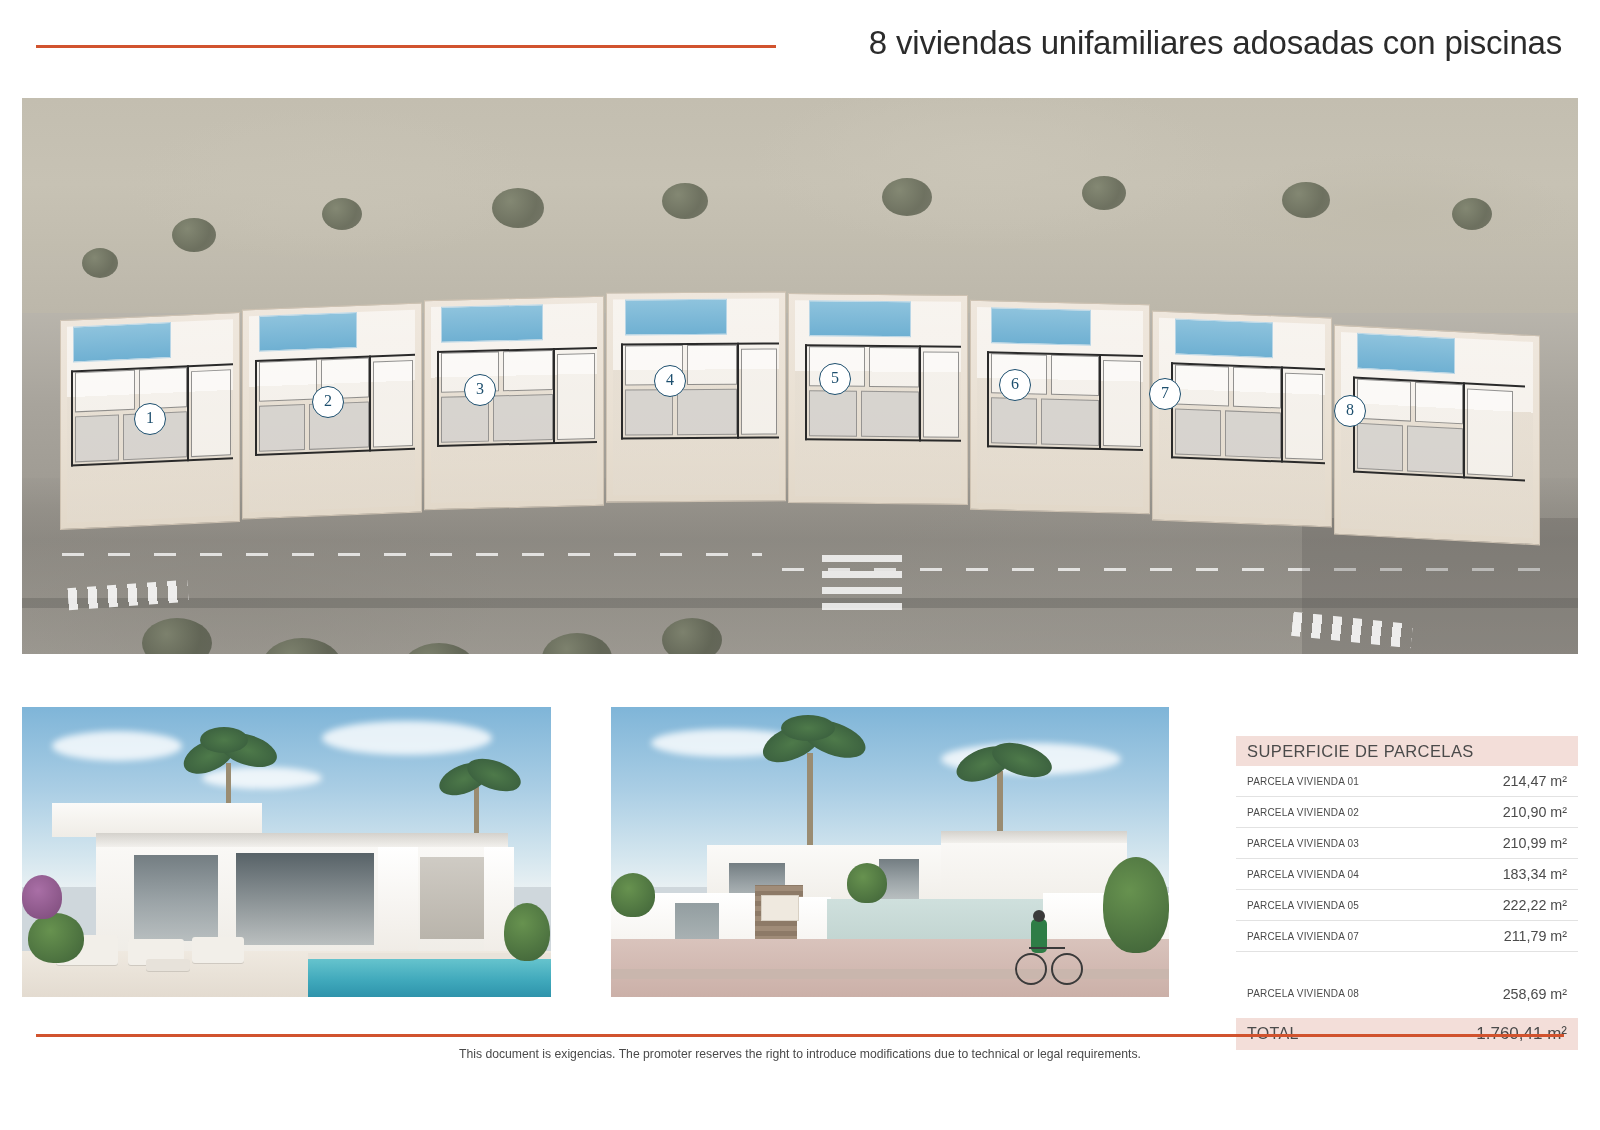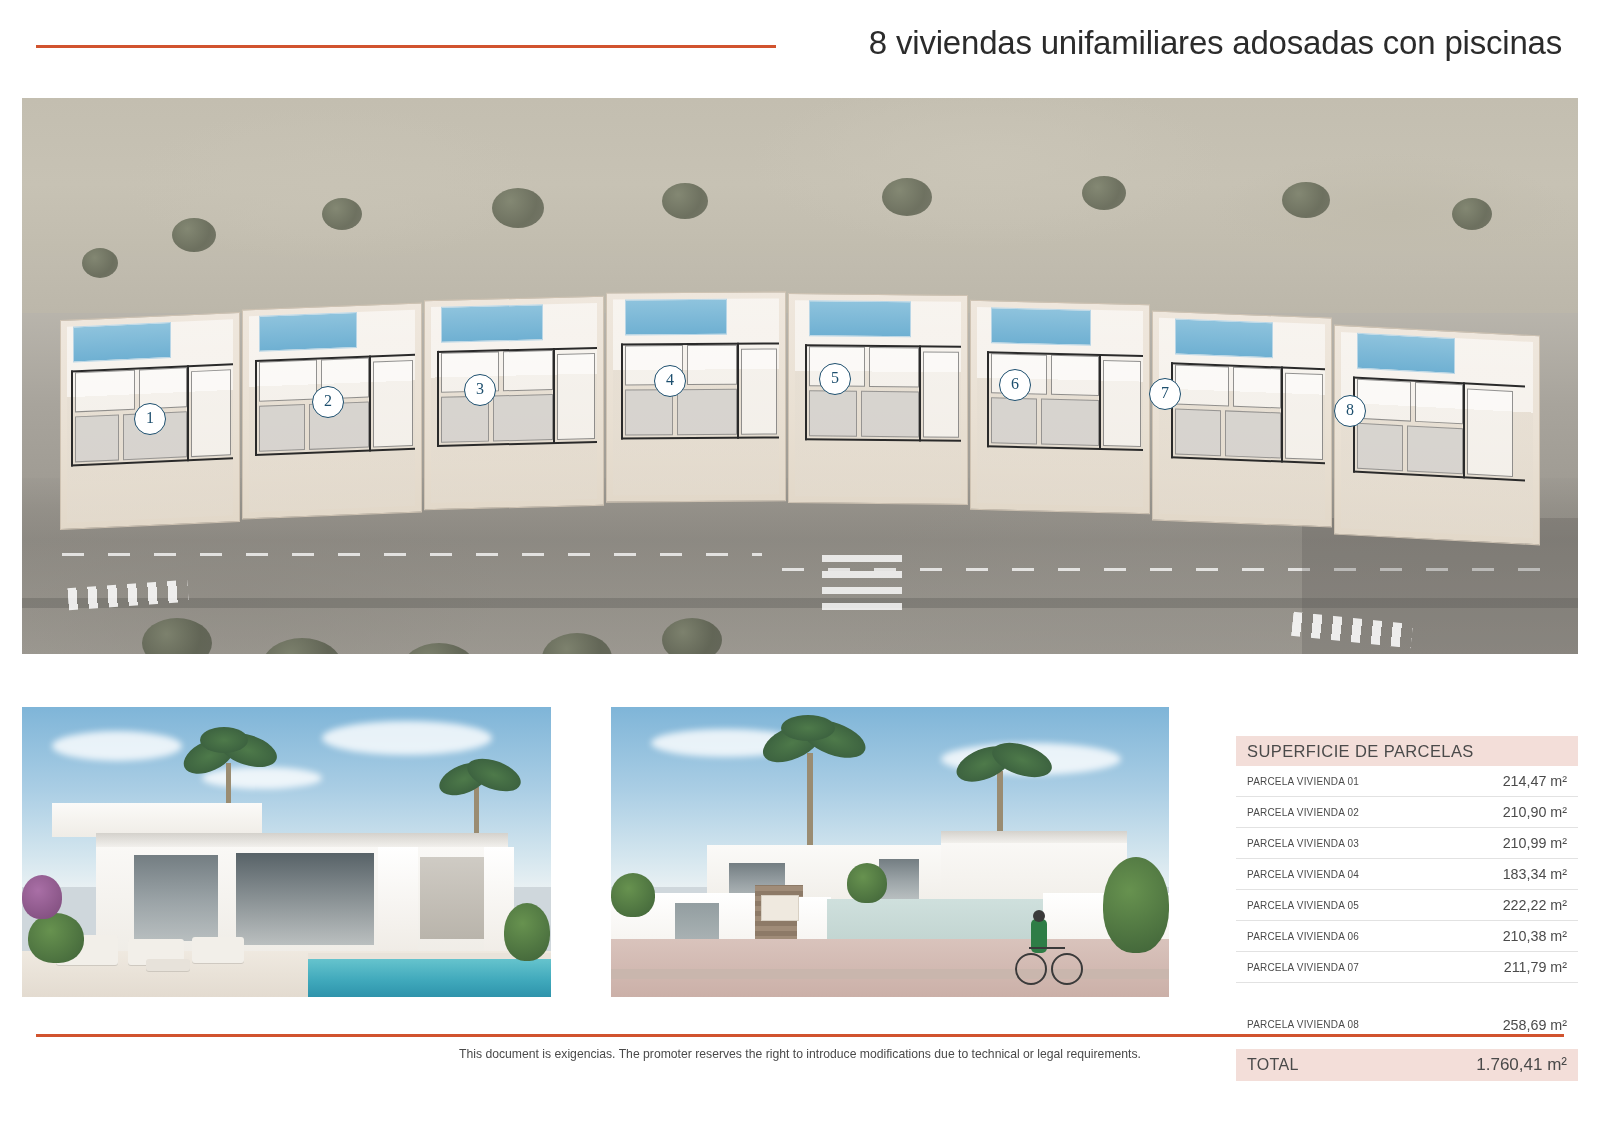--- a/index.html
+++ b/index.html
@@ -564,24 +564,20 @@
   </div>
   <div class="trow">
     <span class="tlabel">PARCELA VIVIENDA 04</span>
     <span class="tvalue">183,34 m²</span>
   </div>
   <div class="trow">
     <span class="tlabel">PARCELA VIVIENDA 05</span>
     <span class="tvalue">222,22 m²</span>
   </div>
   <div class="trow">
-    <span class="tlabel">PARCELA VIVIENDA 06</span>
-    <span class="tvalue">210,38 m²</span>
-  </div>
-  <div class="trow">
     <span class="tlabel">PARCELA VIVIENDA 07</span>
     <span class="tvalue">211,79 m²</span>
   </div>
   <div class="trow" style="border-bottom:none;margin-top:26px;">
     <span class="tlabel">PARCELA VIVIENDA 08</span>
     <span class="tvalue">258,69 m²</span>
   </div>
 
   <div class="total-row">
     <span class="total-label">TOTAL</span>

